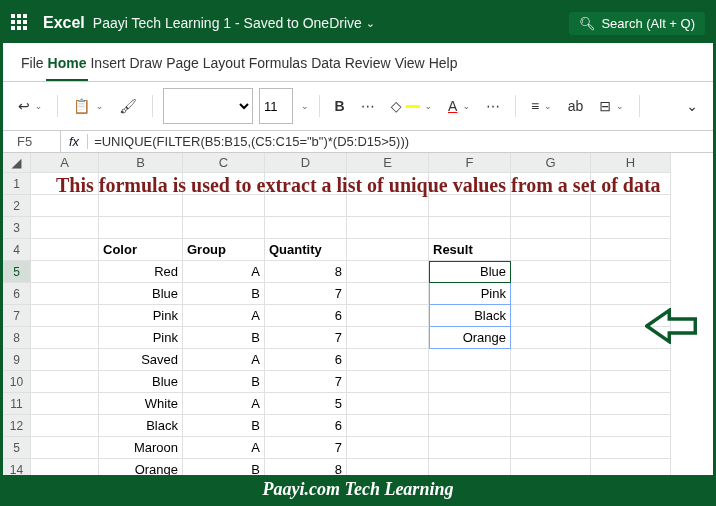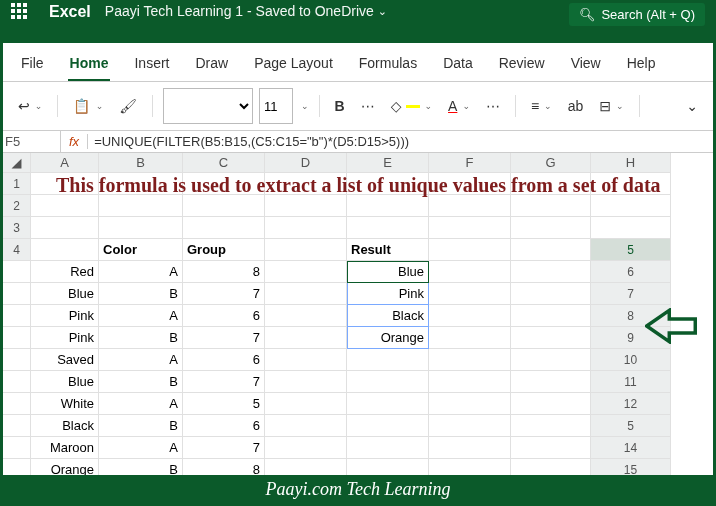--- a/index.html
+++ b/index.html
@@ -1,49 +1,49 @@
 <!DOCTYPE html>
 <html><head>
 <meta charset="utf-8">
 <style>
 *{box-sizing:border-box;margin:0;padding:0;font-family:'Segoe UI',Arial,sans-serif}
 body{width:716px;height:506px;border:3px solid #0b5a2a;background:#fff;overflow:hidden;position:relative}
-.titlebar{background:#0b5a2a;height:40px;display:flex;align-items:flex-start;color:#fff;padding:0 8px;gap:14px}
+.titlebar{background:#0b5a2a;height:40px;display:flex;align-items:center;color:#fff;padding:0 8px;gap:8px}
 .waffle{width:18px;height:18px;display:grid;grid-template-columns:repeat(3,4px);grid-template-rows:repeat(3,4px);gap:2px;margin-right:6px}
 .waffle span{background:#fff}
 .app-name{font-weight:600;font-size:16px}
 .doc-name{font-size:14px;opacity:.95;display:flex;align-items:center;gap:4px}
 .search{margin-left:auto;display:flex;align-items:center;gap:6px;background:#0d6b34;padding:4px 10px;border-radius:3px;font-size:13px}
-.ribbon-tabs{display:flex;gap:22px;padding:8px 16px 0;font-size:14px;color:#333;border-bottom:1px solid #ccc}
+.ribbon-tabs{display:flex;padding:8px 16px 0;font-size:14px;color:#333;border-bottom:1px solid #ccc}
 .ribbon-tabs div{padding:4px 2px 8px;cursor:pointer}
 .ribbon-tabs .active{font-weight:600;border-bottom:2px solid #0b5a2a;color:#0b5a2a}
 .toolbar{display:flex;align-items:center;gap:6px;padding:6px 10px;border-bottom:1px solid #ccc;font-size:14px;color:#333}
 .toolbar .btn{display:flex;align-items:center;gap:3px;padding:3px 5px;border-radius:3px}
 .toolbar .sep{width:1px;height:22px;background:#ddd;margin:0 4px}
 .toolbar select,.toolbar input.sz{border:1px solid #bbb;padding:17px 4px;font-size:13px;height:24px;background:#fff}
 .toolbar select{width:90px}
 .toolbar input.sz{width:34px}
 .carets{display:inline-block;font-size:9px;color:#666;margin-left:2px}
 .fbar{display:flex;align-items:center;border-bottom:1px solid #ccc;font-size:13px}
-.fbar .nb{width:58px;padding:3px 2px;border-right:1px solid #ccc;color:#555}
-.fbar .fx{padding:0 8px;color:#c2410c;font-style:italic;border-right:1px solid #ccc}
+.fbar .nb{width:58px;padding:3px 14px;border-right:1px solid #ccc;color:#555}
+.fbar .fx{padding:0 8px;color:#0f172a;font-style:italic;border-right:1px solid #ccc}
 .fbar .ftxt{flex:1;padding:3px 6px;color:#333}
 .grid{display:grid;grid-template-columns:28px 68px 84px 82px 82px 82px 82px 80px 80px;font-size:13px}
 .grid div{border-right:1px solid #e0e0e0;border-bottom:1px solid #e0e0e0;padding:2px 4px;height:22px;display:flex;align-items:center;background:#fff}
 .grid .ch{background:#eceeee;color:#555;justify-content:center;height:20px}
 .grid .rh{background:#eceeee;color:#555;justify-content:center;font-size:12px}
 .grid .bold{font-weight:700}
 .grid .rj{justify-content:flex-end}
 .grid .sel{outline:1.5px solid #0b5a2a;outline-offset:-1px;position:relative;z-index:2}
 .grid .spill{border:1px solid #7aa9ff;border-top:none}
 .grid .rh.selrow{background:#d5ded8;color:#0b5a2a}
 .banner{position:absolute;left:53px;top:170px;width:620px;font-family:Georgia,serif;font-size:20px;font-weight:700;color:#7f1d1d;line-height:1.25}
 .arrow{position:absolute;right:16px;top:305px;width:52px;height:36px}
 .arrow svg{width:100%;height:100%}
-.footer{position:absolute;bottom:0;left:0;right:0;height:28px;background:#0b5a2a;color:#fff;font-family:Georgia,serif;font-size:18px;font-weight:400;font-style:italic;display:flex;align-items:center;justify-content:center}
+.footer{position:absolute;bottom:0;left:0;right:0;height:28px;background:#0b5a2a;color:#fff;font-family:Georgia,serif;font-size:18px;font-weight:700;font-style:italic;display:flex;align-items:center;justify-content:center}
 </style>
 </head>
 <body>
 
 <div class="titlebar">
   <div class="waffle">
       <span></span>
       <span></span>
       <span></span>
       <span></span>
@@ -171,20 +171,21 @@
     <div></div>
     <div></div>
     <div></div>
     <div></div>
     <div></div>
 
   <div class="rh">4</div>
     <div></div>
   <div class="bold">Color</div>
   <div class="bold">Group</div>
+  <div class="bold">Quantity</div>
   <div></div>
   <div class="bold">Result</div>
   <div></div>
     <div></div>
 
   <div class="rh selrow">5</div>
     <div></div>
   <div class="rj">Red</div>
   <div class="rj">A</div>
   <div class="rj">8</div>

